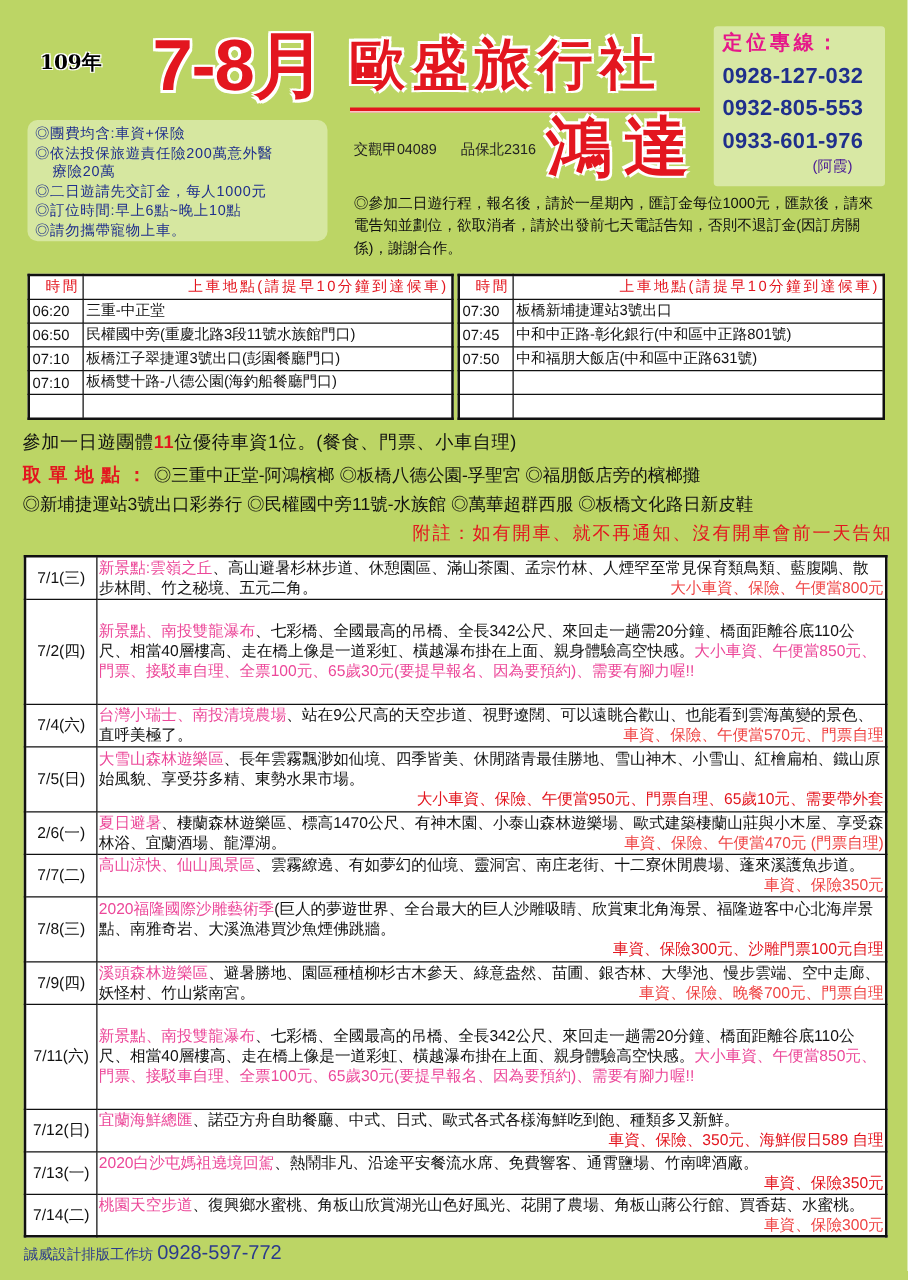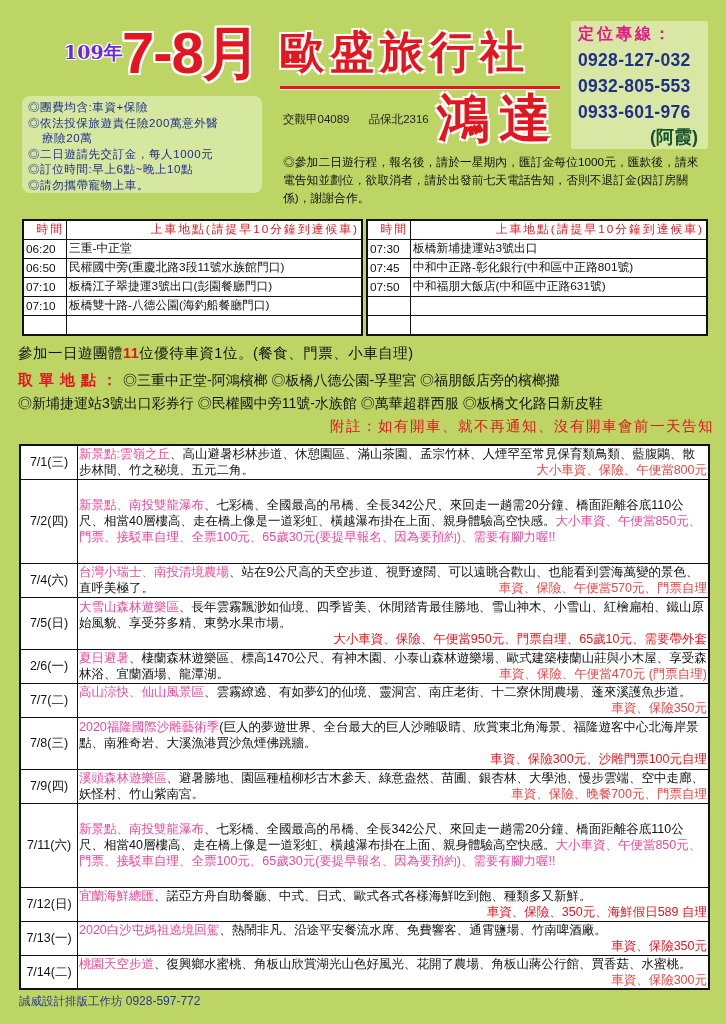--- a/index.html
+++ b/index.html
@@ -4,35 +4,35 @@
 <style>
   html, body { margin:0; padding:0; }
   body {
     width:726px; height:1024px; overflow:hidden;
     background:#bcd565;
     font-family:"DejaVu Sans", sans-serif;
     color:#111;
     position:relative;
   }
   .abs { position:absolute; }
-  #year { left:32px; top:40px; font-family:"DejaVu Serif", serif; font-weight:bold; font-size:19px; color:#6d28d9; text-shadow:1px 1px 0 #fff, -1px -1px 0 #fff, 1px -1px 0 #fff, -1px 1px 0 #fff;margin-left:32px; }
+  #year { left:32px; top:40px; font-family:"DejaVu Serif", serif; font-weight:bold; font-size:16px; color:#000000; text-shadow:1px 1px 0 #fff, -1px -1px 0 #fff, 1px -1px 0 #fff, -1px 1px 0 #fff; }
   #month { left:122px; top:22px; font-family:"Liberation Sans", sans-serif; font-weight:bold; font-size:58px; color:#e3161f; letter-spacing:-1px;
     text-shadow:2px 2px 0 #fff, -2px -2px 0 #fff, 2px -2px 0 #fff, -2px 2px 0 #fff, 0 2px 0 #fff, 2px 0 0 #fff, 0 -2px 0 #fff, -2px 0 0 #fff; line-height:62px; }
   #agency { left:280px; top:26px; font-family:"DejaVu Serif", serif; font-weight:bold; font-size:44px; color:#e3161f; letter-spacing:6px; line-height:52px;
     text-shadow:2px 2px 0 #fff, -2px -2px 0 #fff, 2px -2px 0 #fff, -2px 2px 0 #fff; }
   #agency-line { left:280px; top:86px; width:280px; height:3px; background:#e3161f; border-bottom:1px solid #fff; }
   #branch { left:437px; top:88px; font-family:"DejaVu Serif", serif; font-weight:bold; font-size:52px; color:#e3161f; letter-spacing:10px; line-height:60px;
     text-shadow:2px 2px 0 #fff, -2px -2px 0 #fff, 2px -2px 0 #fff, -2px 2px 0 #fff; }
   #license { left:283px; top:112px; font-size:11.5px; color:#222; font-family:"Liberation Sans", sans-serif; }
   #license span { margin-right:16px; }
 
   #hotline-box { left:571px; top:21px; width:137px; height:128px; background:#d8e8a4; border-radius:3px; }
   #hotline-title { left:578px; top:24px; font-family:"DejaVu Serif", serif; font-weight:bold; font-size:16px; color:#e6178a; letter-spacing:3px; }
   .phone { position:absolute; left:578px; font-family:"Liberation Sans", sans-serif; font-weight:bold; font-size:17.5px; color:#1f2f8c; letter-spacing:0.3px; }
-  #contact-name { left:650px; top:125px; font-family:"Liberation Sans", sans-serif; font-weight:bold; font-size:18px; color:#14532d; }
+  #contact-name { left:650px; top:125px; font-family:"Liberation Sans", sans-serif; font-weight:normal; font-size:12px; color:#4c1d95; }
 
   #notes-box { left:22px; top:96px; width:240px; height:97px; background:#d6e7a0; border-radius:8px; }
   #notes { left:28px; top:100px; font-size:11.5px; color:#1f2f8c; line-height:15.5px; letter-spacing:0.6px; font-family:"Liberation Sans", sans-serif; }
   #notes div.indent { padding-left:14px; }
 
   #two-day { left:283px; top:153px; width:420px; font-size:11.8px; line-height:18px; color:#111; font-family:"Liberation Sans", sans-serif; }
 
   table { border-collapse:collapse; font-family:"Liberation Sans", sans-serif; }
   .pickup { position:absolute; top:219px; background:#fff; border:2px solid #111; }
   .pickup td, .pickup th { border:1px solid #111; font-size:11.8px; height:18px; padding:0 2px; white-space:nowrap; font-weight:normal; text-align:left; }
@@ -49,21 +49,21 @@
   #footnote { right:12px; top:417px; font-size:14.5px; color:#e3161f; letter-spacing:1.5px; font-family:"Liberation Sans", sans-serif; }
 
   #itin { position:absolute; left:19px; top:444px; width:691px; background:#fff; border:2px solid #111; }
   #itin td { border:1px solid #111; font-size:12.5px; line-height:16px; vertical-align:middle; padding:0 1px; }
   #itin td.date { width:54px; text-align:center; font-size:12.5px; white-space:nowrap; }
   #itin .red { color:#ec4899; }
   #itin .price { text-align:right; color:#e3161f; }
   #itin .desc-inline-price { float:right; color:#ef4444; }
 
   #footer { left:19px; top:994px; font-size:11.5px; color:#2b3a8c; font-family:"Liberation Sans", sans-serif; }
-  #footer .ph { font-size:12px; }
+  #footer .ph { font-size:16px; }
 </style>
 </head>
 <body>
 
 <div class="abs" id="year">109年</div>
 <div class="abs" id="month">7-8月</div>
 <div class="abs" id="agency">歐盛旅行社</div>
 <div class="abs" id="agency-line"></div>
 <div class="abs" id="branch">鴻達</div>
 <div class="abs" id="license">

